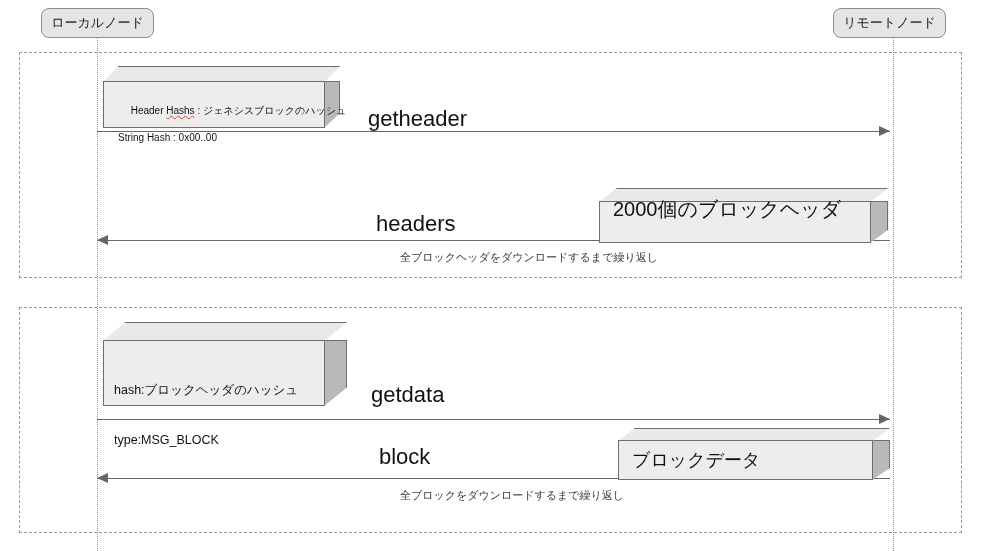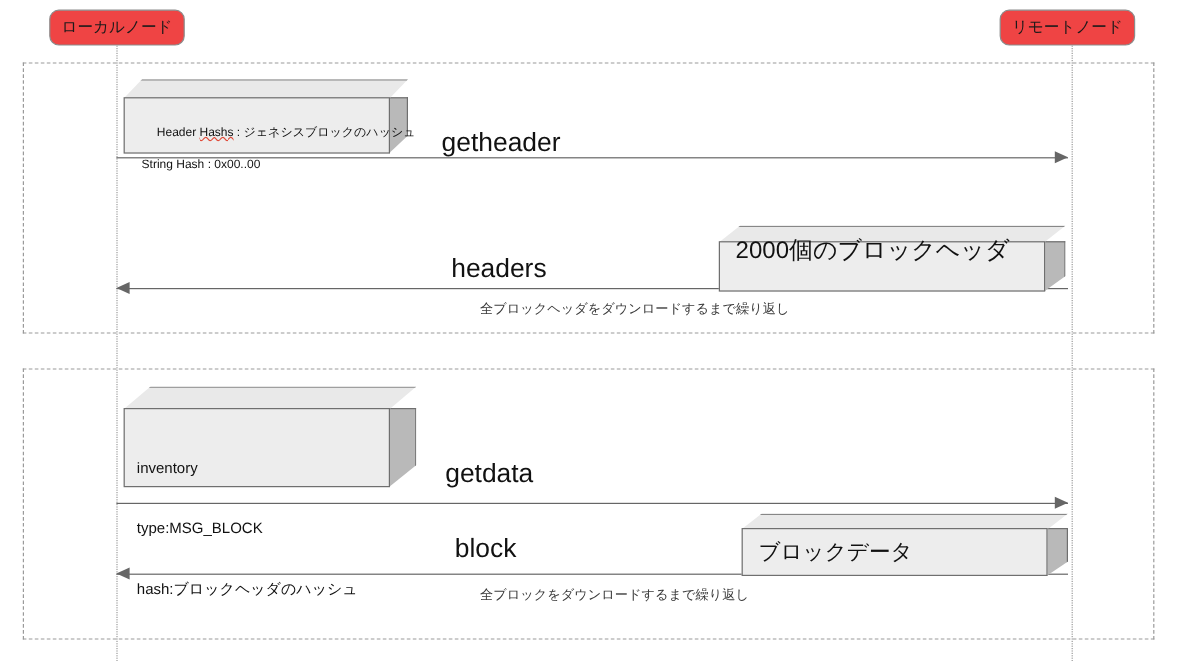--- a/index.html
+++ b/index.html
@@ -6,21 +6,21 @@
   body{
     width:1000px;height:551px;position:relative;overflow:hidden;
     font-family:"Liberation Sans","DejaVu Sans",sans-serif;
     color:#1a1a1a;
   }
   .stage{position:absolute;left:0;top:0;width:1000px;height:551px;}
 
   
   .participant{
     position:absolute;box-sizing:border-box;
-    background:#ef4444;border:1px solid #8c8c8c;border-radius:8px;
+    background:#e5e5e5;border:1px solid #8c8c8c;border-radius:8px;
     display:flex;align-items:center;justify-content:center;
     font-size:13px;color:#1a1a1a;white-space:nowrap;
   }
   #participant-local{left:41px;top:8px;width:113px;height:30px;}
   #participant-remote{left:833px;top:8px;width:113px;height:30px;}
 
   
   .lifeline{
     position:absolute;width:0;border-left:1px dotted #9a9a9a;
   }
@@ -195,23 +195,22 @@
 
   <div class="repeat-note" id="repeat-headers">全ブロックヘッダをダウンロードするまで繰り返し</div>
 
   <div class="frame" id="frame-blocks"></div>
 
   <div class="box3d" id="note-inventory">
     <div class="topface"></div>
     <div class="sideface"></div>
     <div class="face"></div>
     <div class="txt">
-      <div>inventory</div>
+      <div>hash:ブロックヘッダのハッシュ</div>
       <div>type:MSG_BLOCK</div>
-      <div>hash:ブロックヘッダのハッシュ</div>
     </div>
   </div>
 
   <div class="msg-line" id="msg-getdata-line"></div>
   <div class="arrowhead right" id="msg-getdata-head"></div>
   <div class="msg-label" id="label-getdata">getdata</div>
 
   <div class="box3d" id="note-blockdata">
     <div class="topface"></div>
     <div class="sideface"></div>

